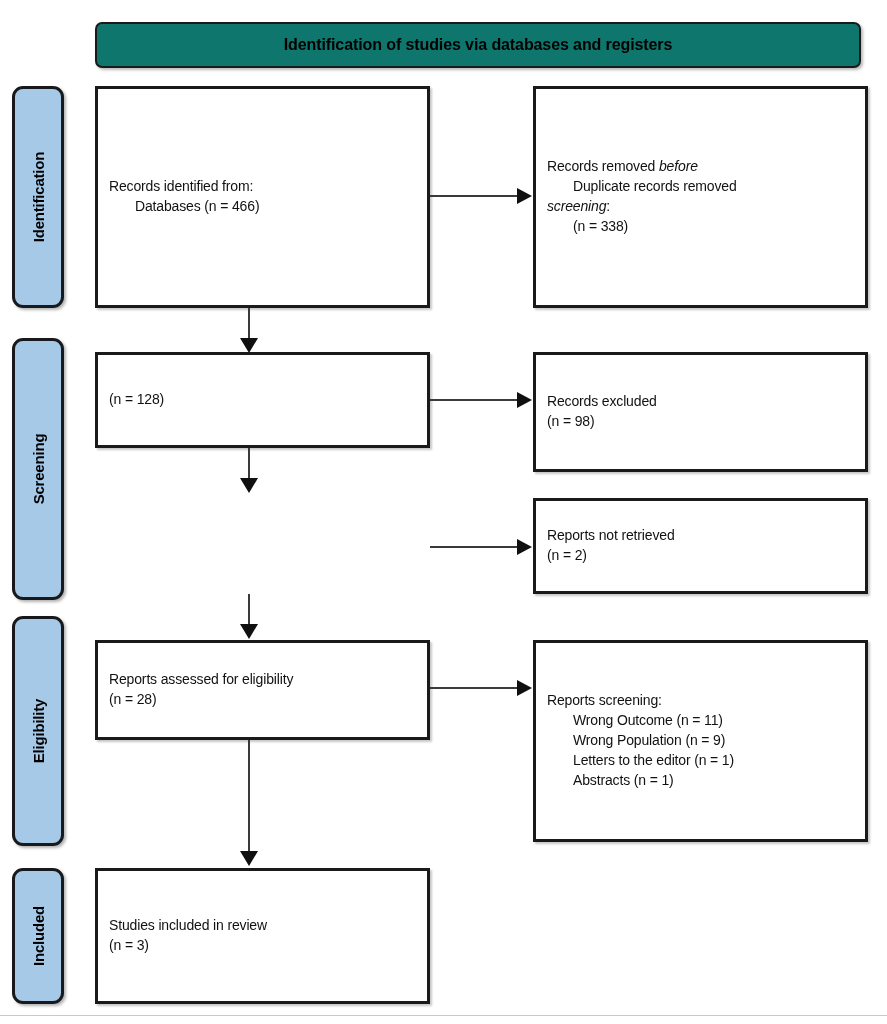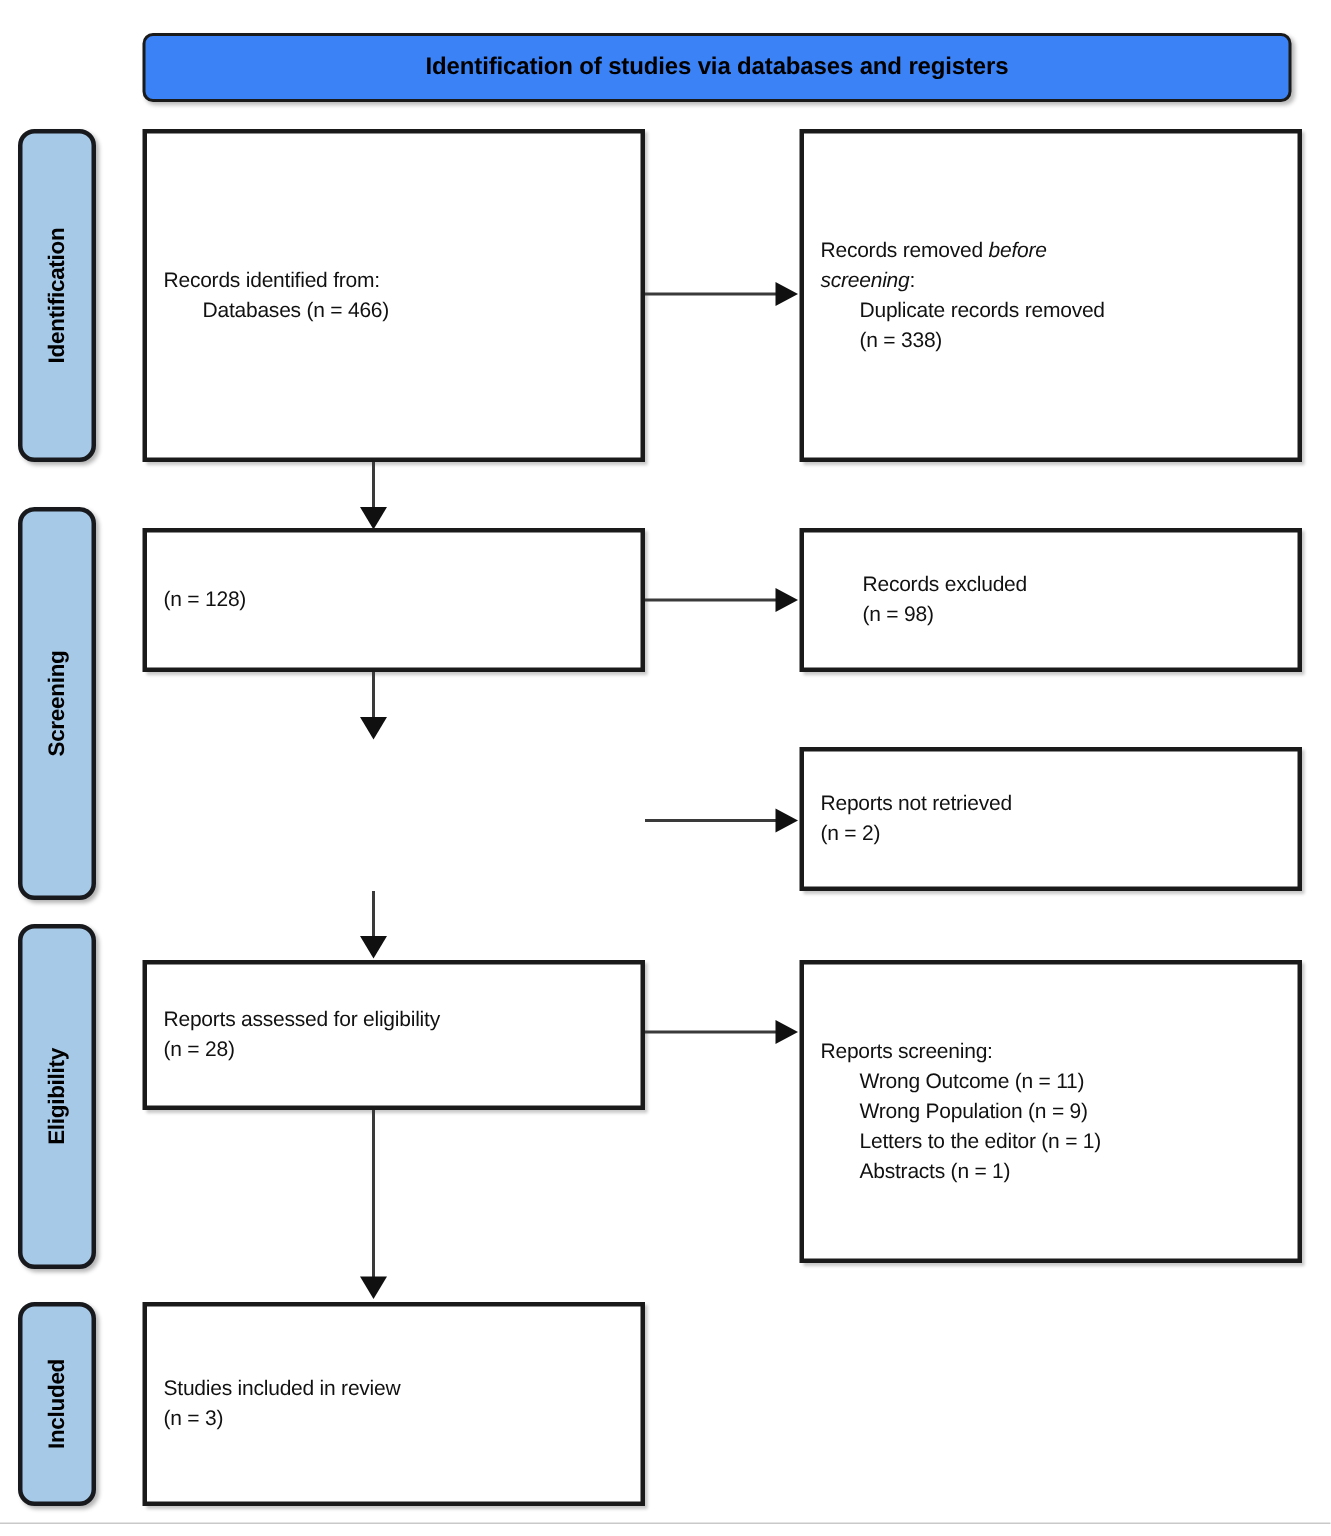--- a/index.html
+++ b/index.html
@@ -23,21 +23,21 @@
     height: 1024px;
   }
 
   
   .header-banner {
     position: absolute;
     left: 95px;
     top: 22px;
     width: 766px;
     height: 46px;
-    background: #3b82f6;
+    background: #0f766e;
     border: 2px solid #1a1a1a;
     border-radius: 7px;
     box-sizing: border-box;
     display: flex;
     align-items: center;
     justify-content: center;
     box-shadow: 2px 2px 3px rgba(0,0,0,0.28);
   }
   .header-banner-text {
     font-size: 16px;
@@ -158,39 +158,39 @@
   <div class="flow-box" style="left:95px; top:86px; width:335px; height:222px;">
     <div class="flow-box-body">
       <div class="flow-line">Records identified from:</div>
       <div class="flow-line indent">Databases (n = 466)</div>
     </div>
   </div>
 
   <div class="flow-box" style="left:533px; top:86px; width:335px; height:222px;">
     <div class="flow-box-body">
       <div class="flow-line"><span>Records removed </span><span class="em">before</span></div>
+      <div class="flow-line indent">Duplicate records removed</div>
       <div class="flow-line"><span class="em">screening</span><span>:</span></div>
-      <div class="flow-line indent">Duplicate records removed</div>
       <div class="flow-line indent">(n = 338)</div>
     </div>
   </div>
 
   <div class="connector h" style="left:430px; top:195px; width:88px;"></div>
   <div class="arrowhead right" style="left:517px; top:188px;"></div>
 
   <div class="connector v" style="left:248px; top:308px; height:33px;"></div>
   <div class="arrowhead down" style="left:240px; top:338px;"></div>
 
   <div class="flow-box" style="left:95px; top:352px; width:335px; height:96px;">
     <div class="flow-box-body">
       <div class="flow-line">(n = 128)</div>
     </div>
   </div>
 
-  <div class="flow-box" style="left:533px; top:352px; width:335px; height:96px;padding-left:28px;">
+  <div class="flow-box" style="left:533px; top:352px; width:335px; height:120px;">
     <div class="flow-box-body">
       <div class="flow-line">Records excluded</div>
       <div class="flow-line">(n = 98)</div>
     </div>
   </div>
 
   <div class="connector h" style="left:430px; top:399px; width:88px;"></div>
   <div class="arrowhead right" style="left:517px; top:392px;"></div>
 
   <div class="connector v" style="left:248px; top:448px; height:32px;"></div>

